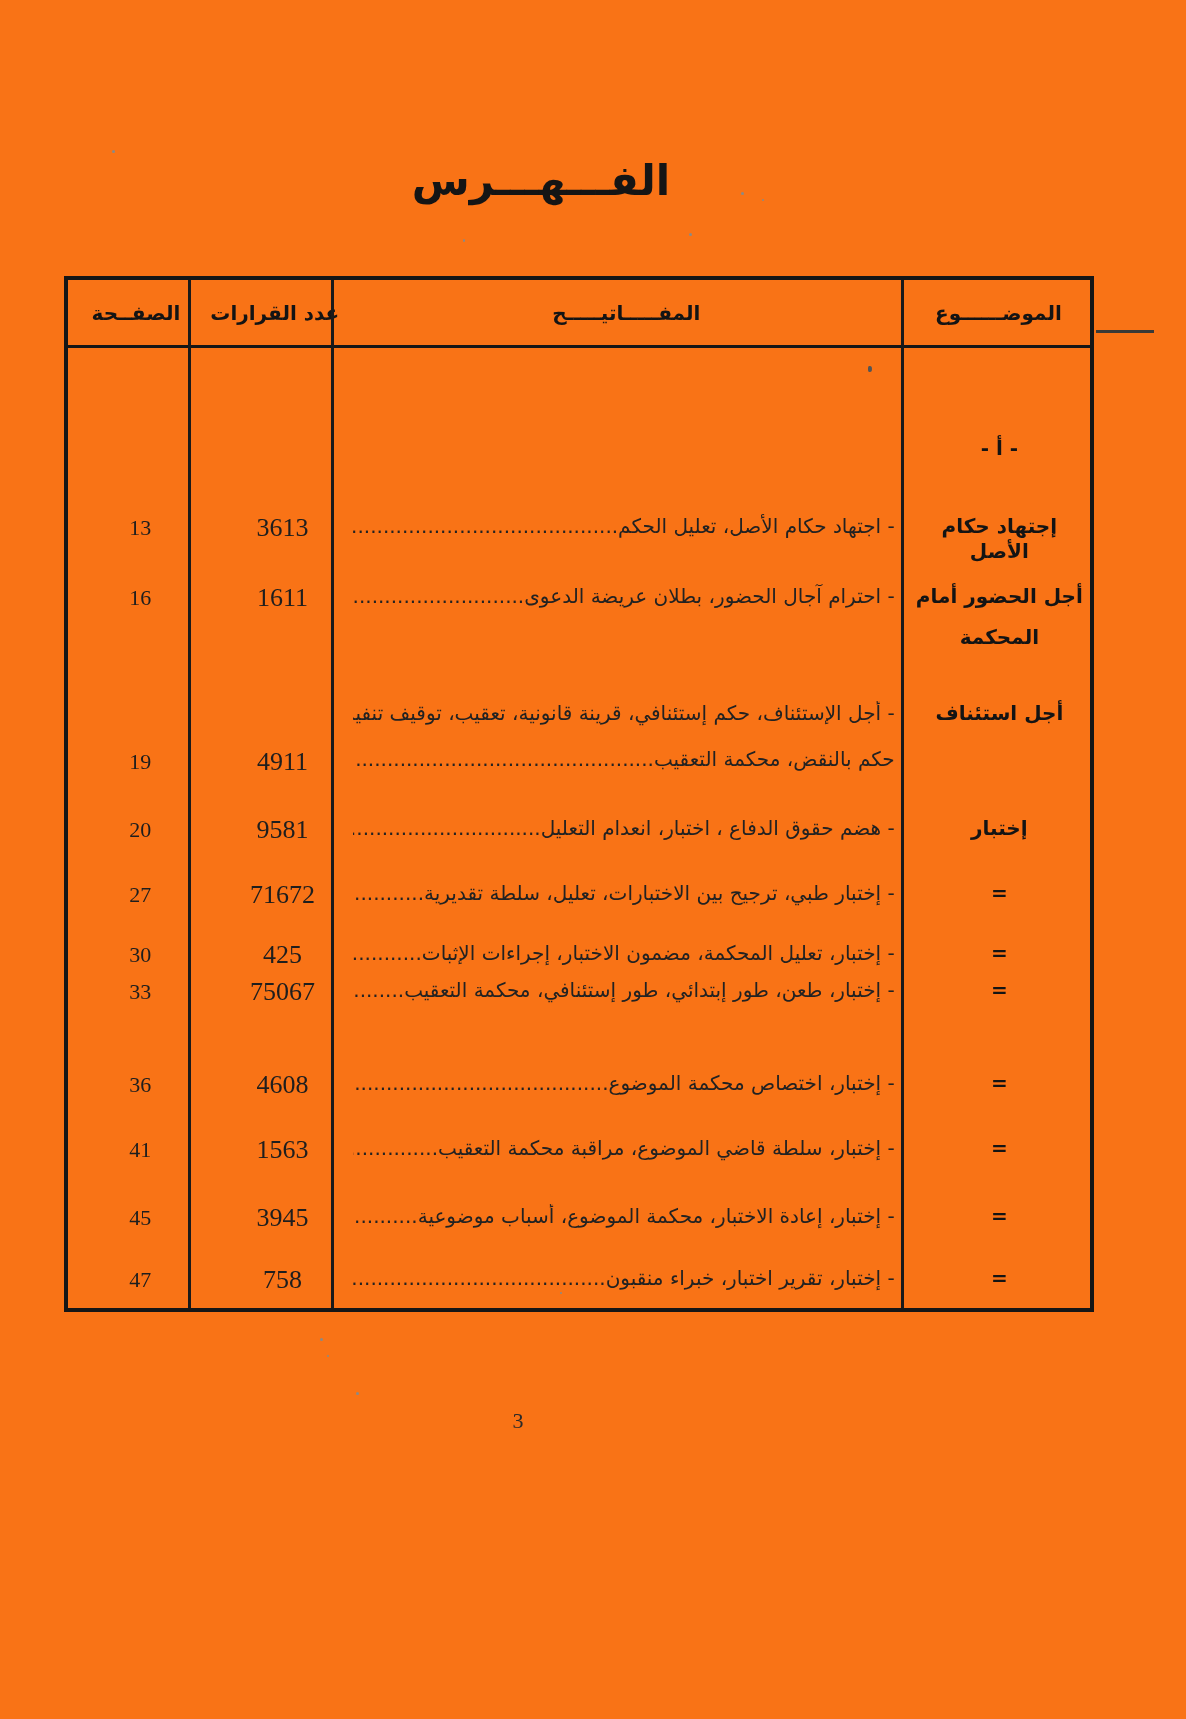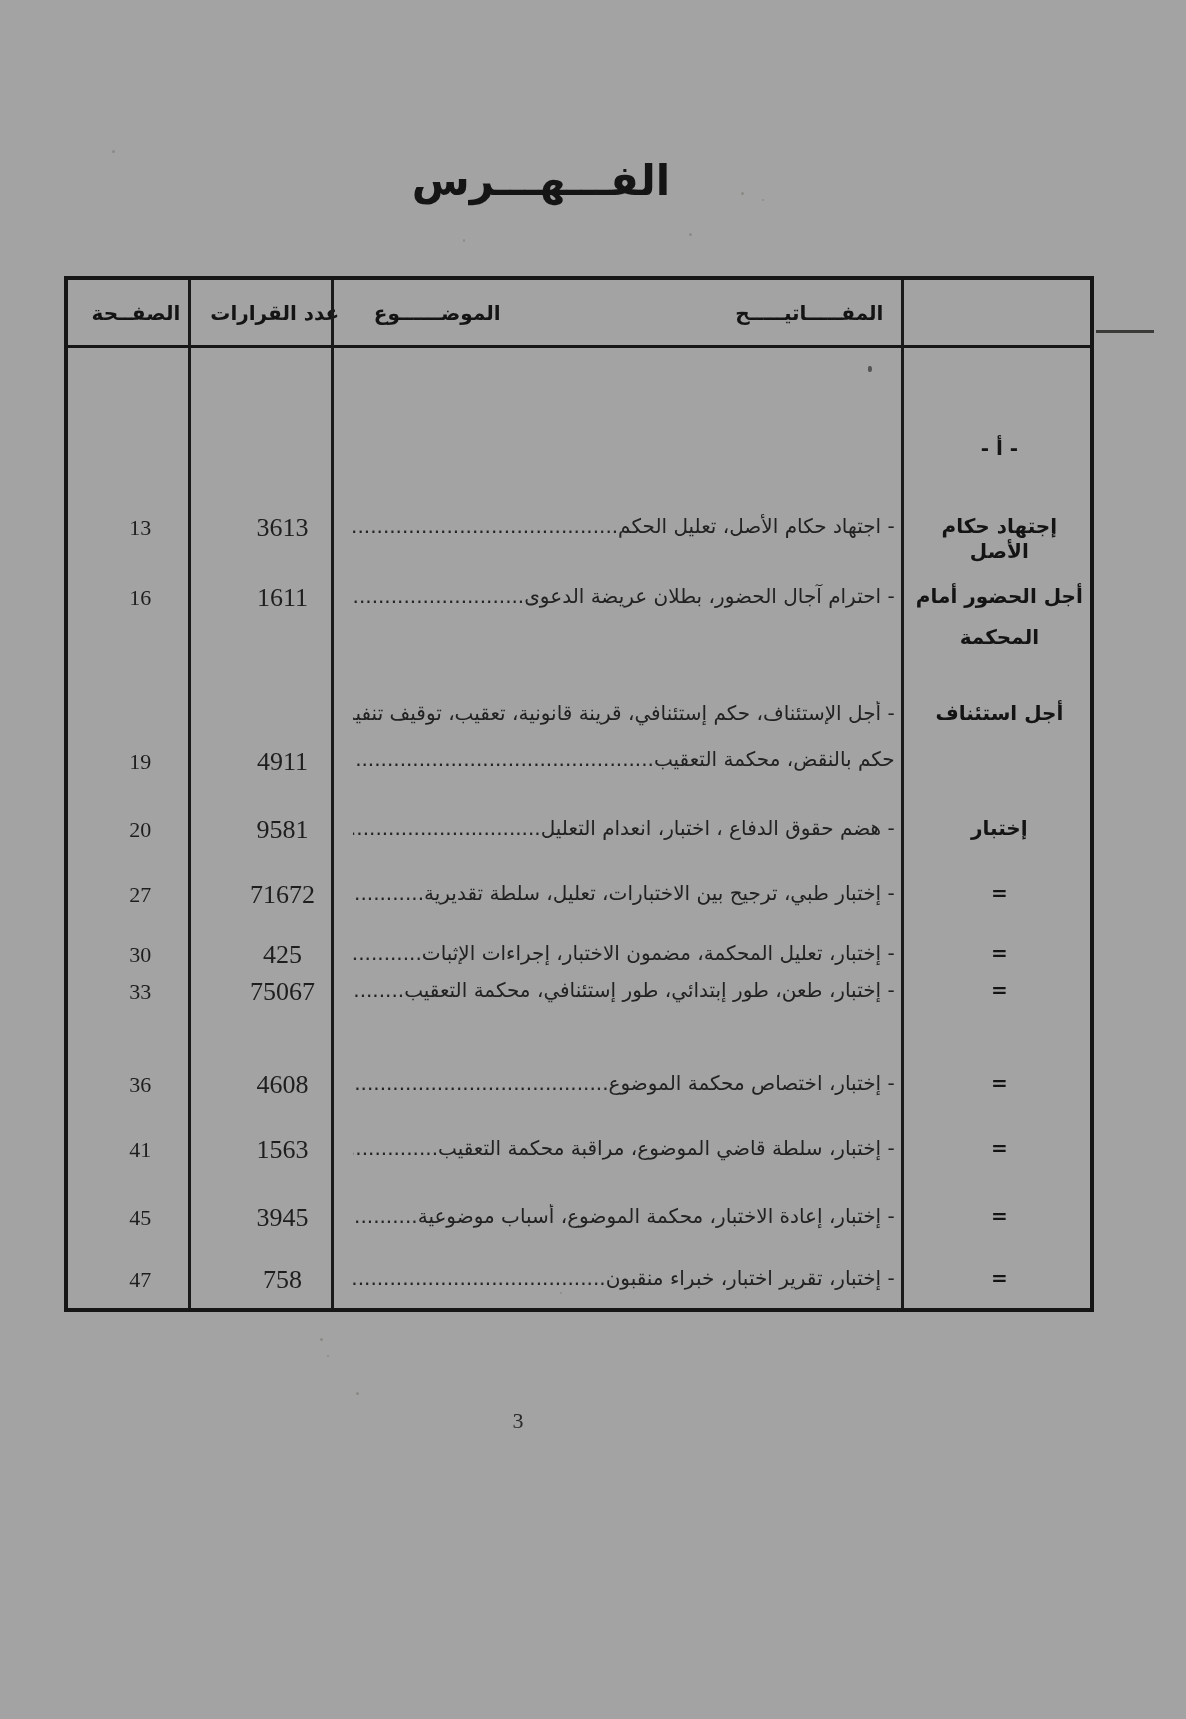--- a/index.html
+++ b/index.html
@@ -1,20 +1,20 @@
 <!DOCTYPE html>
 <html lang="ar"><head>
 <meta charset="utf-8">
 <style>
   * { margin:0; padding:0; box-sizing:border-box; }
   html,body { width:1186px; height:1719px; }
   body { background:#e9e9e7; font-family:"DejaVu Sans",sans-serif; }
   .sheet {
     position:relative; width:1186px; height:1719px;
-    background:#a3a3a3; color:#1e1e1e; overflow:hidden;
+    background:#f97316; color:#1e1e1e; overflow:hidden;
   }
   
   .doc-title {
     position:absolute; left:386px; top:156px; width:310px;
     text-align:center; font-size:42px; font-weight:bold;
     color:#151515; letter-spacing:1px;
   }
   
   .toc-table {
     position:absolute; left:64px; top:276px; width:1030px; height:1036px;
@@ -70,22 +70,22 @@
 
 <div class="sheet">
 
   <div class="doc-title">الفـــهـــرس</div>
 
   <div class="toc-table">
 
     <div class="header-row">
       <div class="hcell h-page">الصفــحة</div>
       <div class="hcell h-dec">عدد القرارات</div>
+      <div class="hcell h-keys">المفـــــاتيـــــح</div>
       <div class="hcell h-subj">الموضــــــوع</div>
-      <div class="hcell h-keys">المفـــــاتيـــــح</div>
     </div>
 
     <div class="vline v1"></div>
     <div class="vline v2"></div>
     <div class="vline v3"></div>
 
     <div class="table-body">
 
       <div class="trow" style="top:85px">
         <div class="c page"></div>

